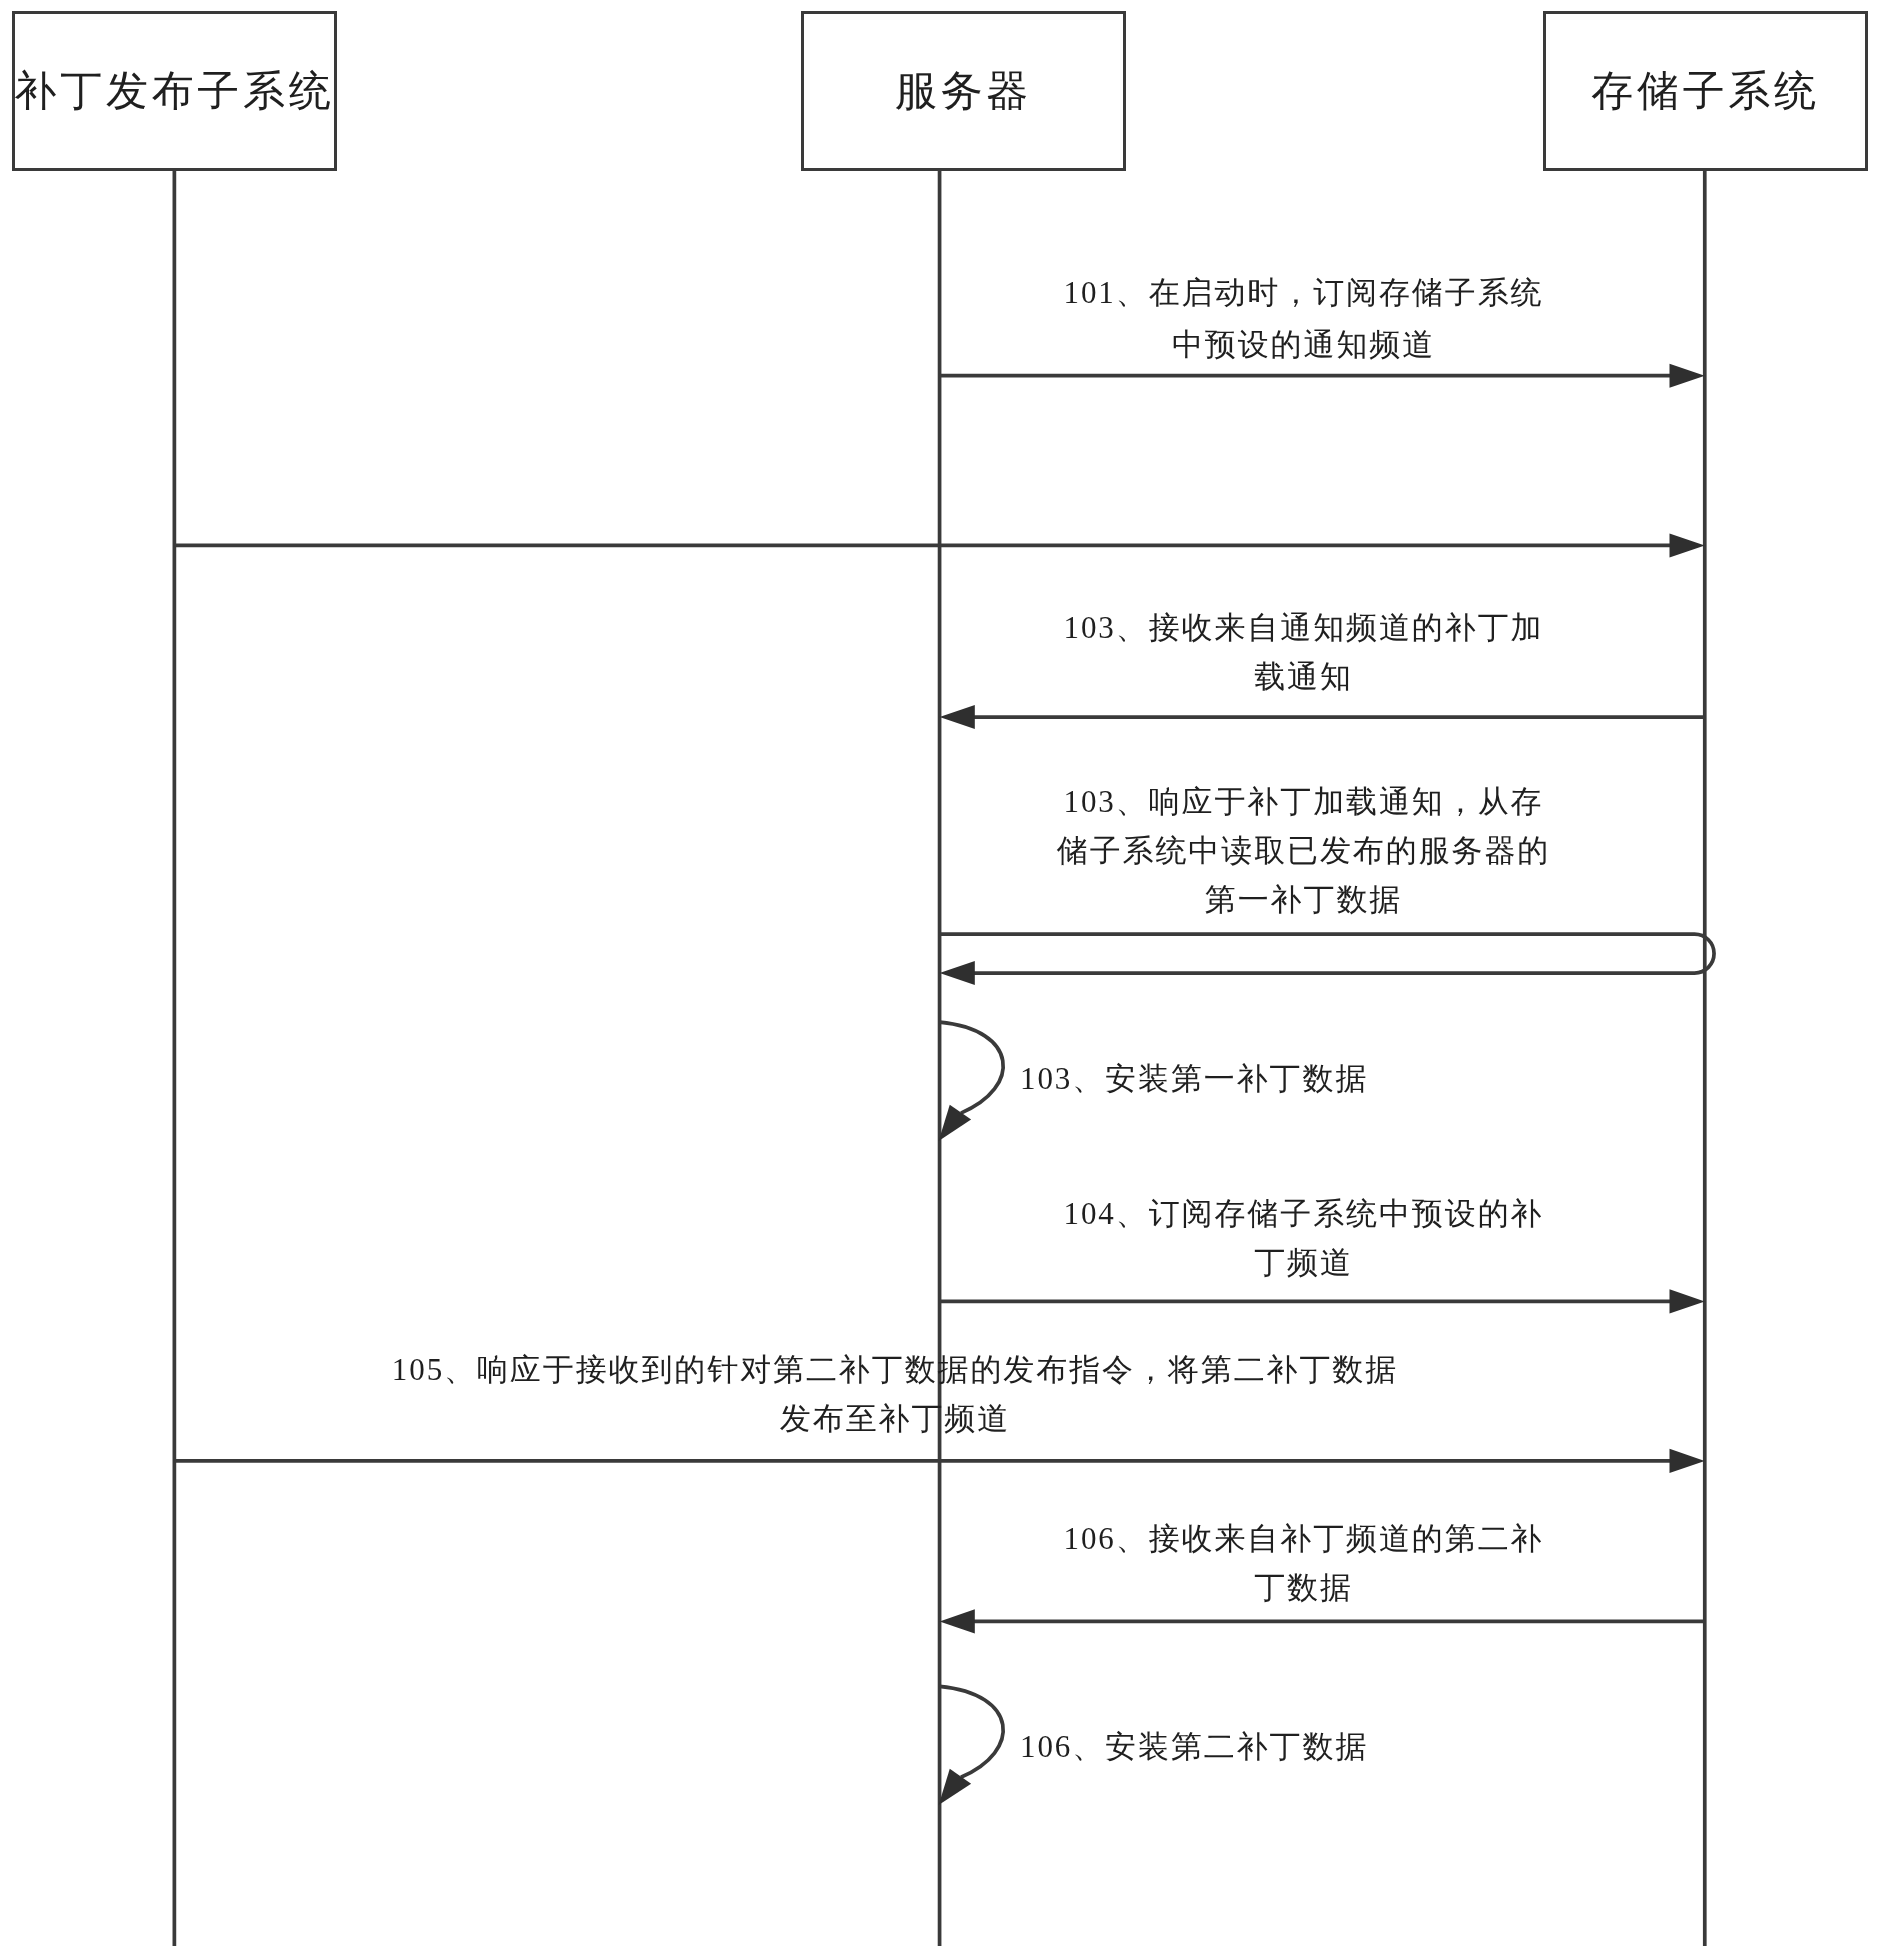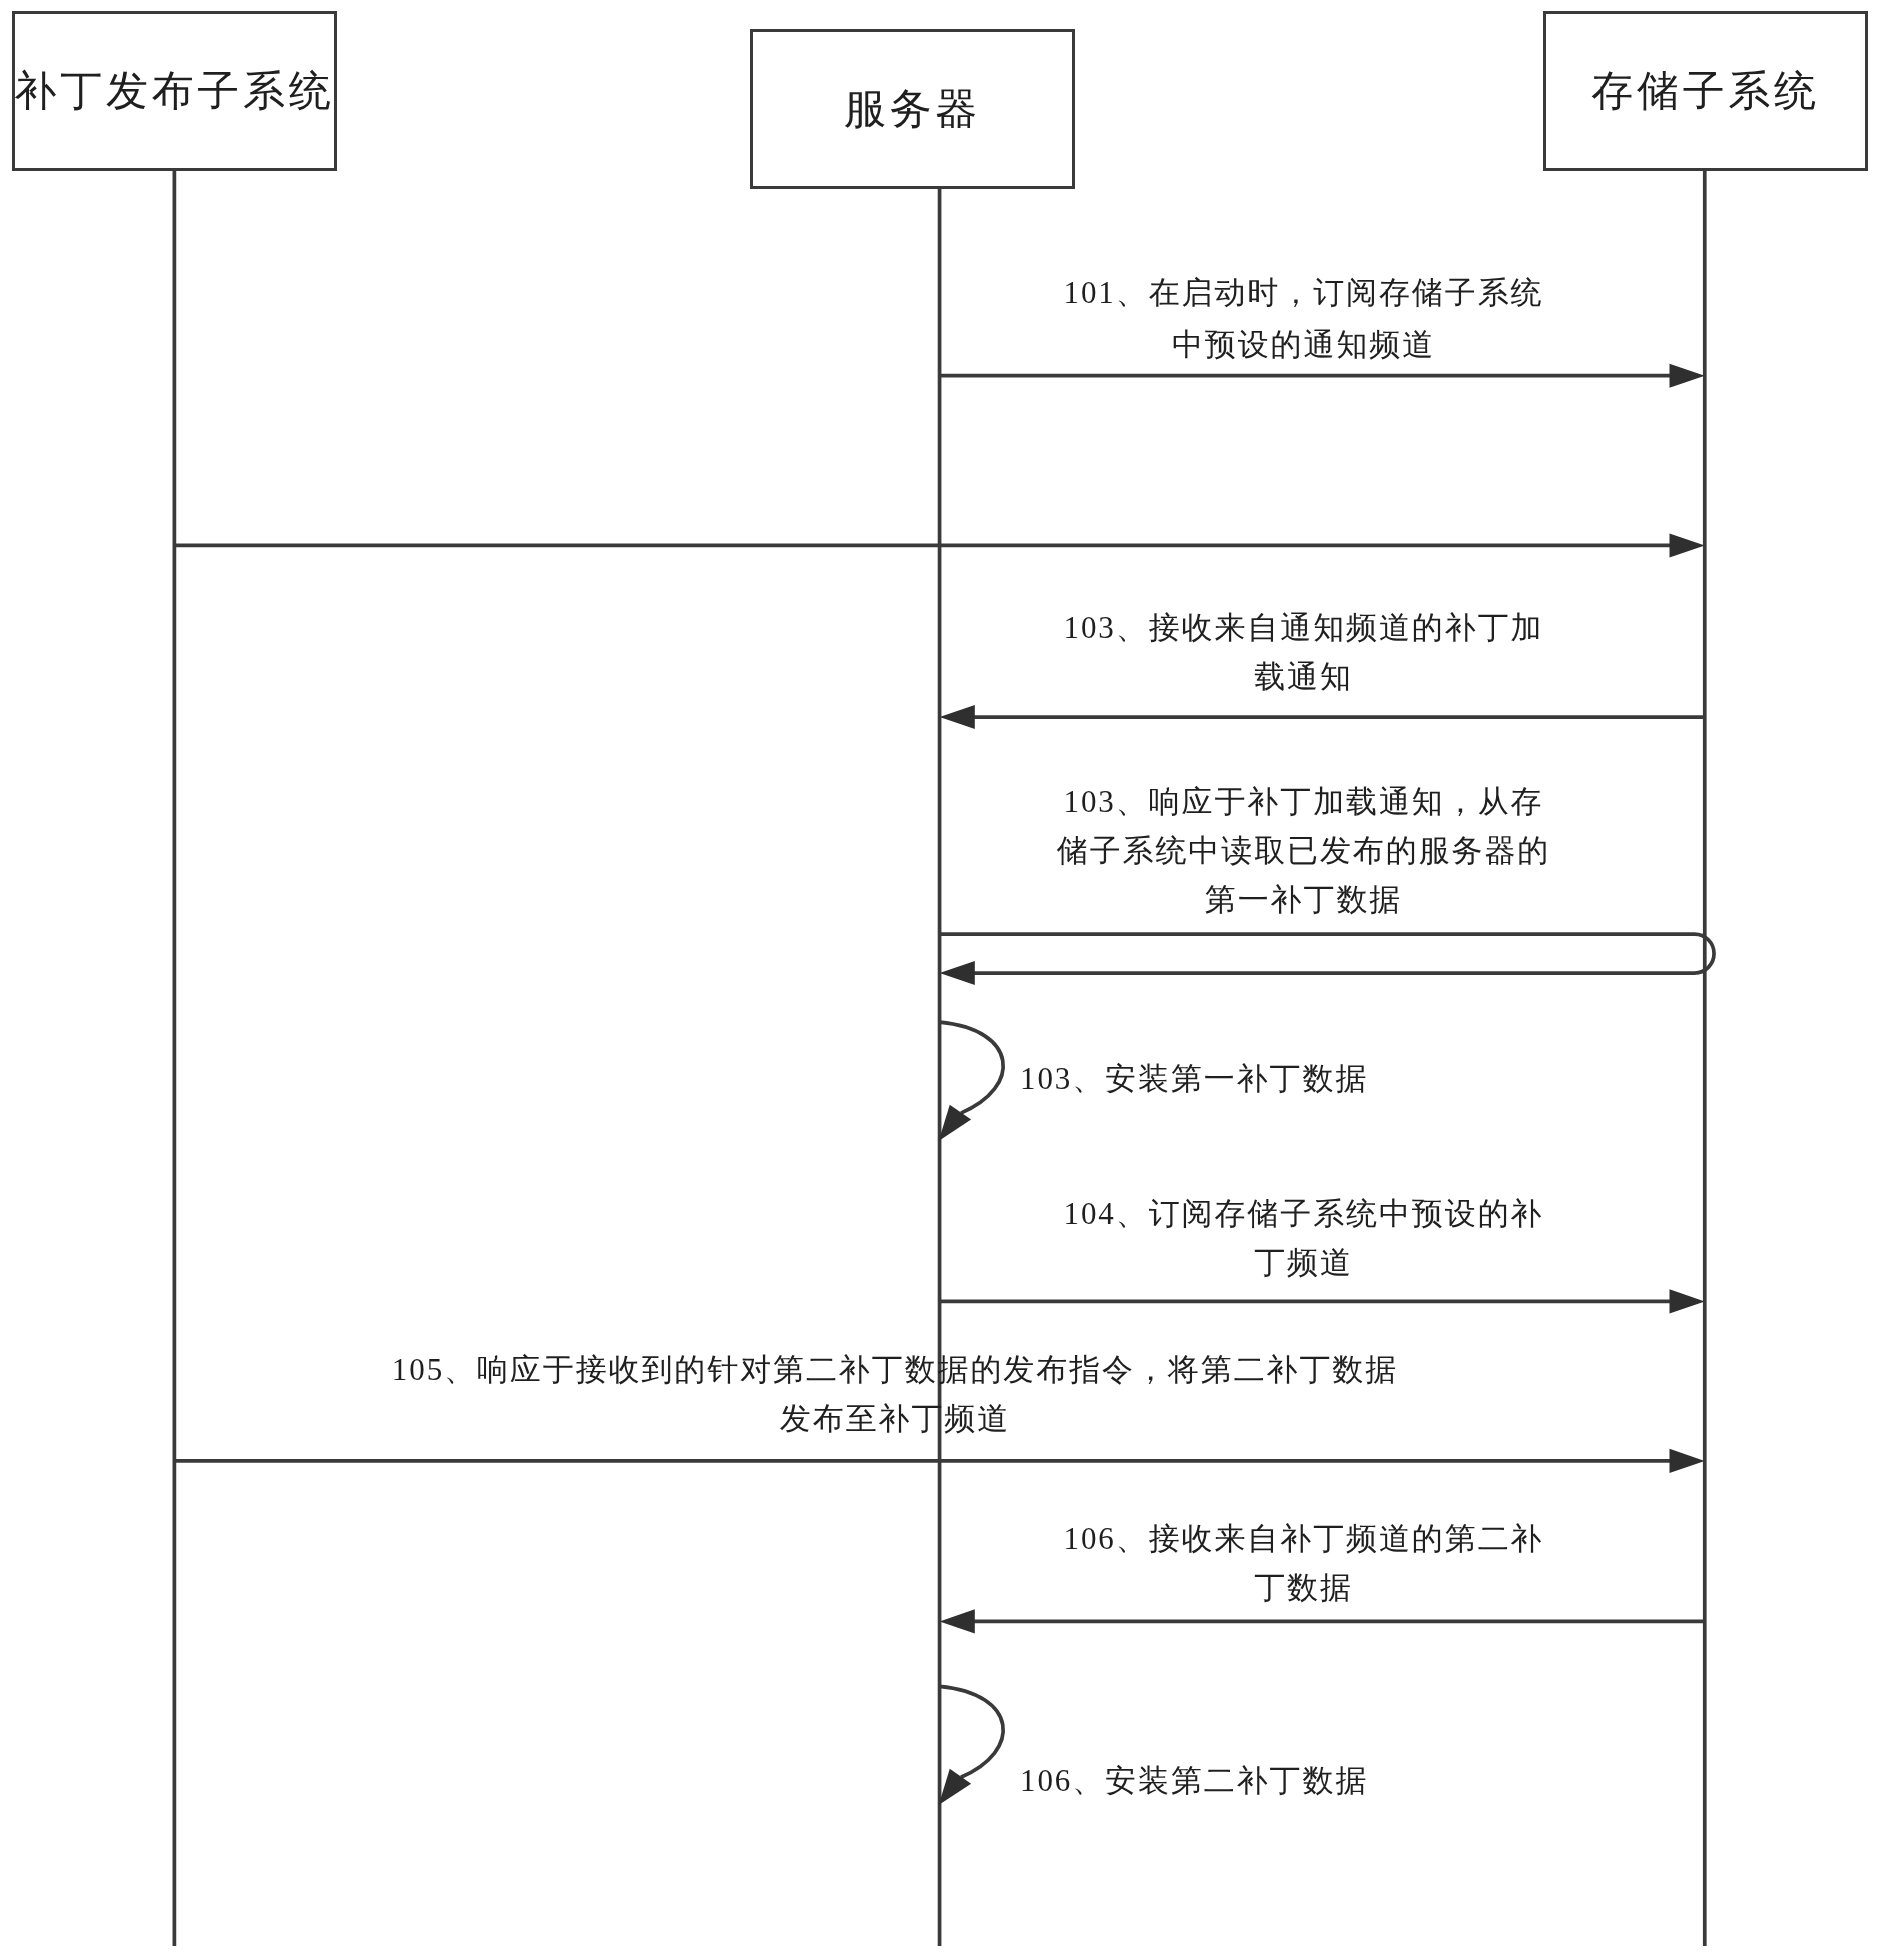--- a/index.html
+++ b/index.html
@@ -27,42 +27,42 @@
     align-items: center;
     justify-content: center;
     box-sizing: border-box;
   }
   .actor span {
     font-size: 42px;
     letter-spacing: 3.7px;
     white-space: nowrap;
   }
   .actor.a1 { left: 12px; }
-  .actor.a2 { left: 750px; margin-top: 18px; }
+  .actor.a2 { left: 801px; }
   .actor.a3 { left: 1543px; }
   .msg {
     position: absolute;
     font-size: 31px;
     line-height: 49px;
     text-align: center;
     white-space: pre-line;
     letter-spacing: 1.9px;
   }
   .msg.narrow { left: 965px; width: 677px; }
   .msg.wide   { left: 213px;  width: 1364px; }
   .msg.loops  { left: 1020px; width: auto; text-align: left; white-space: nowrap; }
   .t101  { top: 267px; line-height: 52px; }
   .t102  { top: 429px; }
   .t103a { top: 603px; }
   .t103b { top: 777px; }
   .t103c { top: 1054px; }
   .t104  { top: 1189px; text-align: center; }
   .t105  { top: 1345px; }
   .t106a { top: 1514px; }
-  .t106b { top: 1722px; margin-top: 34px; }
+  .t106b { top: 1722px; }
 </style>
 </head>
 <body>
 
 <div class="canvas">
 
   <svg class="wires" viewBox="0 0 2028 2113">
 
     <line x1="188" y1="184" x2="188" y2="2098" stroke="#3a3a3a" stroke-width="4"></line>
     <line x1="1013" y1="184" x2="1013" y2="2098" stroke="#3a3a3a" stroke-width="4"></line>

